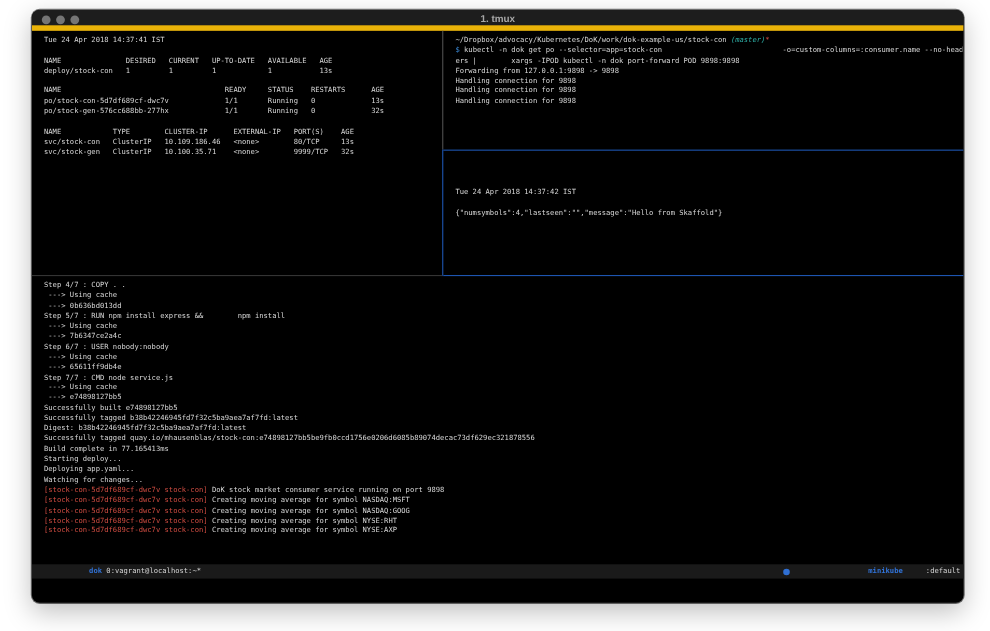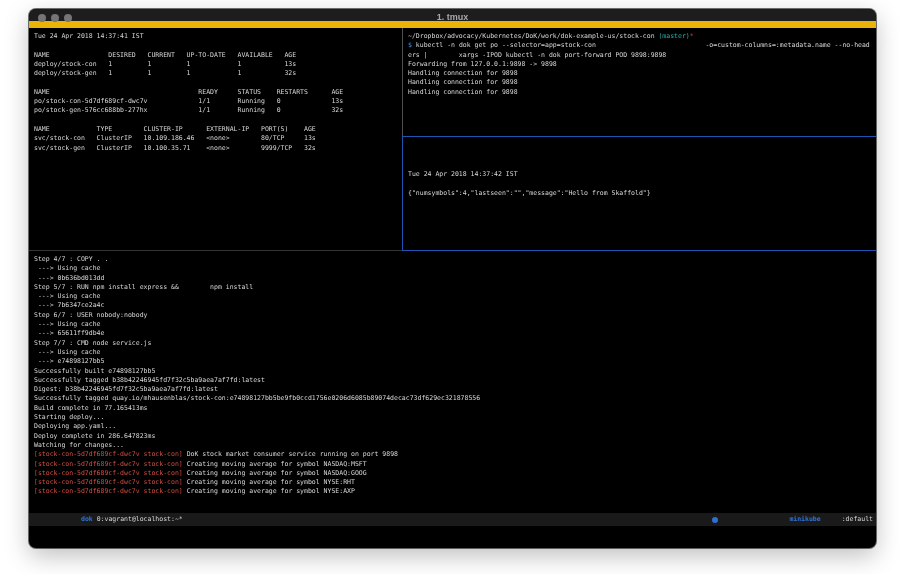--- a/index.html
+++ b/index.html
@@ -7,33 +7,33 @@
               font-family:"DejaVu Sans Mono", monospace; }
 
   .window {
     position:absolute; left:29px; top:9px; width:847px; height:539px;
     background:#000000; border-radius:7px; overflow:hidden;
     box-shadow:0 0 0 1px rgba(0,0,0,0.55), 0 8px 24px rgba(0,0,0,0.25);
   }
 
   .titlebar {
     position:absolute; left:0; top:0; right:0; height:19px;
-    background:#1d1d1d; border-bottom:7px solid #eab308;
+    background:#1d1d1d; border-bottom:5px solid #eab308;
   }
   .traffic { position:absolute; left:9px; top:5px; display:flex; gap:5px; }
   .dot { width:8px; height:8px; border-radius:50%; background:#757575; display:inline-block; }
   .title {
     position:absolute; left:0; right:0; top:3px; text-align:center;
     font-family:"Liberation Sans", sans-serif; font-size:9px; font-weight:600;
     color:#a8a8a8;
   }
 
-  .pane { position:absolute; overflow:hidden; padding:4px 0 0 5px; }
+  .pane { position:absolute; overflow:hidden; padding:4px 0 0 11px; }
   .tline { white-space:pre; font-size:6.5px; line-height:9.3px; color:#d8d8d8; }
-  .seg-cyan { color:#2fb0a8; }
+  .seg-cyan { color:#2fb0a8;font-style:italic; }
   .seg-red  { color:#d14d42; }
   .seg-blue { color:#3c8fe0; }
 
   .pane-tl     { left:0;     top:19px;  width:373px; height:222px; }
   .pane-tr     { left:374px; top:19px;  width:472px; height:108px; }
   .pane-mr     { left:374px; top:128px; width:472px; height:113px;margin-top:29px; }
   .pane-bottom { left:0;     top:242px; width:846px; height:262px; }
 
   .vdiv-gray { position:absolute; left:373px; top:19px;  width:1px; height:108px; background:#4f4f4f; }
   .vdiv-blue { position:absolute; left:373px; top:127px; width:1px; height:115px; background:#1d55b0; }
@@ -66,34 +66,33 @@
       <span class="dot"></span>
     </div>
     <div class="title">1. tmux</div>
   </div>
 
   <div class="pane pane-tl">
       <div class="tline"><span>Tue 24 Apr 2018 14:37:41 IST</span></div>
       <div class="tline">&nbsp;</div>
       <div class="tline"><span>NAME               DESIRED   CURRENT   UP-TO-DATE   AVAILABLE   AGE</span></div>
       <div class="tline"><span>deploy/stock-con   1         1         1            1           13s</span></div>
-      <div class="tline"><span>deploy/stock-gen   1         1         1            1           32s</span></div>
       <div class="tline">&nbsp;</div>
       <div class="tline"><span>NAME                                      READY     STATUS    RESTARTS      AGE</span></div>
       <div class="tline"><span>po/stock-con-5d7df689cf-dwc7v             1/1       Running   0             13s</span></div>
       <div class="tline"><span>po/stock-gen-576cc688bb-277hx             1/1       Running   0             32s</span></div>
       <div class="tline">&nbsp;</div>
       <div class="tline"><span>NAME            TYPE        CLUSTER-IP      EXTERNAL-IP   PORT(S)    AGE</span></div>
       <div class="tline"><span>svc/stock-con   ClusterIP   10.109.186.46   &lt;none&gt;        80/TCP     13s</span></div>
       <div class="tline"><span>svc/stock-gen   ClusterIP   10.100.35.71    &lt;none&gt;        9999/TCP   32s</span></div>
     </div>
 
   <div class="pane pane-tr">
       <div class="tline"><span>~/Dropbox/advocacy/Kubernetes/DoK/work/dok-example-us/stock-con </span><span class="seg-cyan">(master)</span><span class="seg-red">*</span></div>
-      <div class="tline"><span class="seg-blue">$</span><span> kubectl -n dok get po --selector=app=stock-con                            -o=custom-columns=:metadata.name --no-head</span></div>
+      <div class="tline"><span class="seg-blue">$</span><span> kubectl -n dok get po --selector=app=stock-con                            -o=custom-columns=:consumer.name --no-head</span></div>
       <div class="tline"><span>ers |        xargs -IPOD kubectl -n dok port-forward POD 9898:9898</span></div>
       <div class="tline"><span>Forwarding from 127.0.0.1:9898 -&gt; 9898</span></div>
       <div class="tline"><span>Handling connection for 9898</span></div>
       <div class="tline"><span>Handling connection for 9898</span></div>
       <div class="tline"><span>Handling connection for 9898</span></div>
     </div>
 
   <div class="pane pane-mr">
       <div class="tline"><span>Tue 24 Apr 2018 14:37:42 IST</span></div>
       <div class="tline">&nbsp;</div>
@@ -113,21 +112,20 @@
       <div class="tline"><span>Step 7/7 : CMD node service.js</span></div>
       <div class="tline"><span> ---&gt; Using cache</span></div>
       <div class="tline"><span> ---&gt; e74898127bb5</span></div>
       <div class="tline"><span>Successfully built e74898127bb5</span></div>
       <div class="tline"><span>Successfully tagged b38b42246945fd7f32c5ba9aea7af7fd:latest</span></div>
       <div class="tline"><span>Digest: b38b42246945fd7f32c5ba9aea7af7fd:latest</span></div>
       <div class="tline"><span>Successfully tagged quay.io/mhausenblas/stock-con:e74898127bb5be9fb0ccd1756e0206d6085b89074decac73df629ec321878556</span></div>
       <div class="tline"><span>Build complete in 77.165413ms</span></div>
       <div class="tline"><span>Starting deploy...</span></div>
       <div class="tline"><span>Deploying app.yaml...</span></div>
-      <div class="tline"><span>Deploy complete in 286.647823ms</span></div>
       <div class="tline"><span>Watching for changes...</span></div>
       <div class="tline"><span class="seg-red">[stock-con-5d7df689cf-dwc7v stock-con]</span><span> DoK stock market consumer service running on port 9898</span></div>
       <div class="tline"><span class="seg-red">[stock-con-5d7df689cf-dwc7v stock-con]</span><span> Creating moving average for symbol NASDAQ:MSFT</span></div>
       <div class="tline"><span class="seg-red">[stock-con-5d7df689cf-dwc7v stock-con]</span><span> Creating moving average for symbol NASDAQ:GOOG</span></div>
       <div class="tline"><span class="seg-red">[stock-con-5d7df689cf-dwc7v stock-con]</span><span> Creating moving average for symbol NYSE:RHT</span></div>
       <div class="tline"><span class="seg-red">[stock-con-5d7df689cf-dwc7v stock-con]</span><span> Creating moving average for symbol NYSE:AXP</span></div>
     </div>
 
   <div class="vdiv-gray"></div>
   <div class="vdiv-blue"></div>

